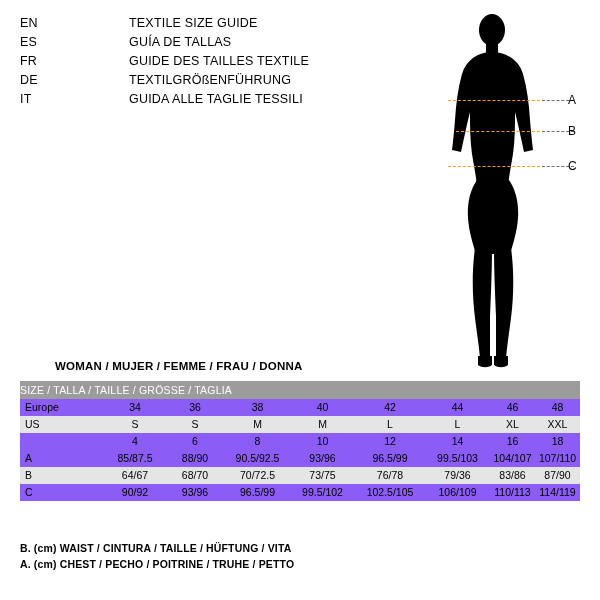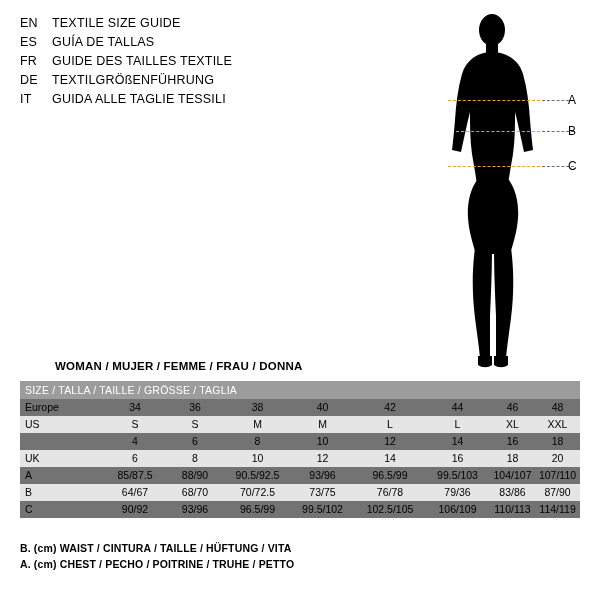--- a/index.html
+++ b/index.html
@@ -27,29 +27,31 @@
     top: 14px;
     left: 20px;
     width: 380px;
   }
   .lang-row {
     display: flex;
     align-items: baseline;
     font-size: 12.5px;
     line-height: 19px;
     letter-spacing: 0.2px;
+    gap: 40px;
   }
   .lang-code {
     width: 32px;
     flex: 0 0 32px;
     color: #000;
   }
   .lang-text {
     color: #000;
     white-space: nowrap;
+    margin-left: 37px;
   }
 
   
   .figure-area {
     position: absolute;
     top: 8px;
     left: 420px;
     width: 170px;
     height: 365px;
   }
@@ -105,28 +107,27 @@
     border: 0;
   }
   .size-table td.label-cell {
     text-align: left;
     padding-left: 5px;
   }
   .head-row td {
     background: #9c9c9c;
     color: #ffffff;
     text-align: left;
-    padding-left: 5px;
     font-size: 10.5px;
     letter-spacing: 0.2px;
     height: 18px;
     line-height: 18px;
   }
   .row-shade td {
-    background: #737373;
+    background: #8b5cf6;
   }
   .row-plain td {
     background: #e5e5e5;
   }
 
   
   .legend {
     position: absolute;
     top: 540px;
     left: 20px;
@@ -277,31 +278,20 @@
         <td class="label-cell"></td>
         <td>4</td>
         <td>6</td>
         <td>8</td>
         <td>10</td>
         <td>12</td>
         <td>14</td>
         <td>16</td>
         <td>18</td>
       </tr>
-      <tr class="row-plain">
-        <td class="label-cell">UK</td>
-        <td>6</td>
-        <td>8</td>
-        <td>10</td>
-        <td>12</td>
-        <td>14</td>
-        <td>16</td>
-        <td>18</td>
-        <td>20</td>
-      </tr>
       <tr class="row-shade">
         <td class="label-cell">A</td>
         <td>85/87.5</td>
         <td>88/90</td>
         <td>90.5/92.5</td>
         <td>93/96</td>
         <td>96.5/99</td>
         <td>99.5/103</td>
         <td>104/107</td>
         <td>107/110</td>

